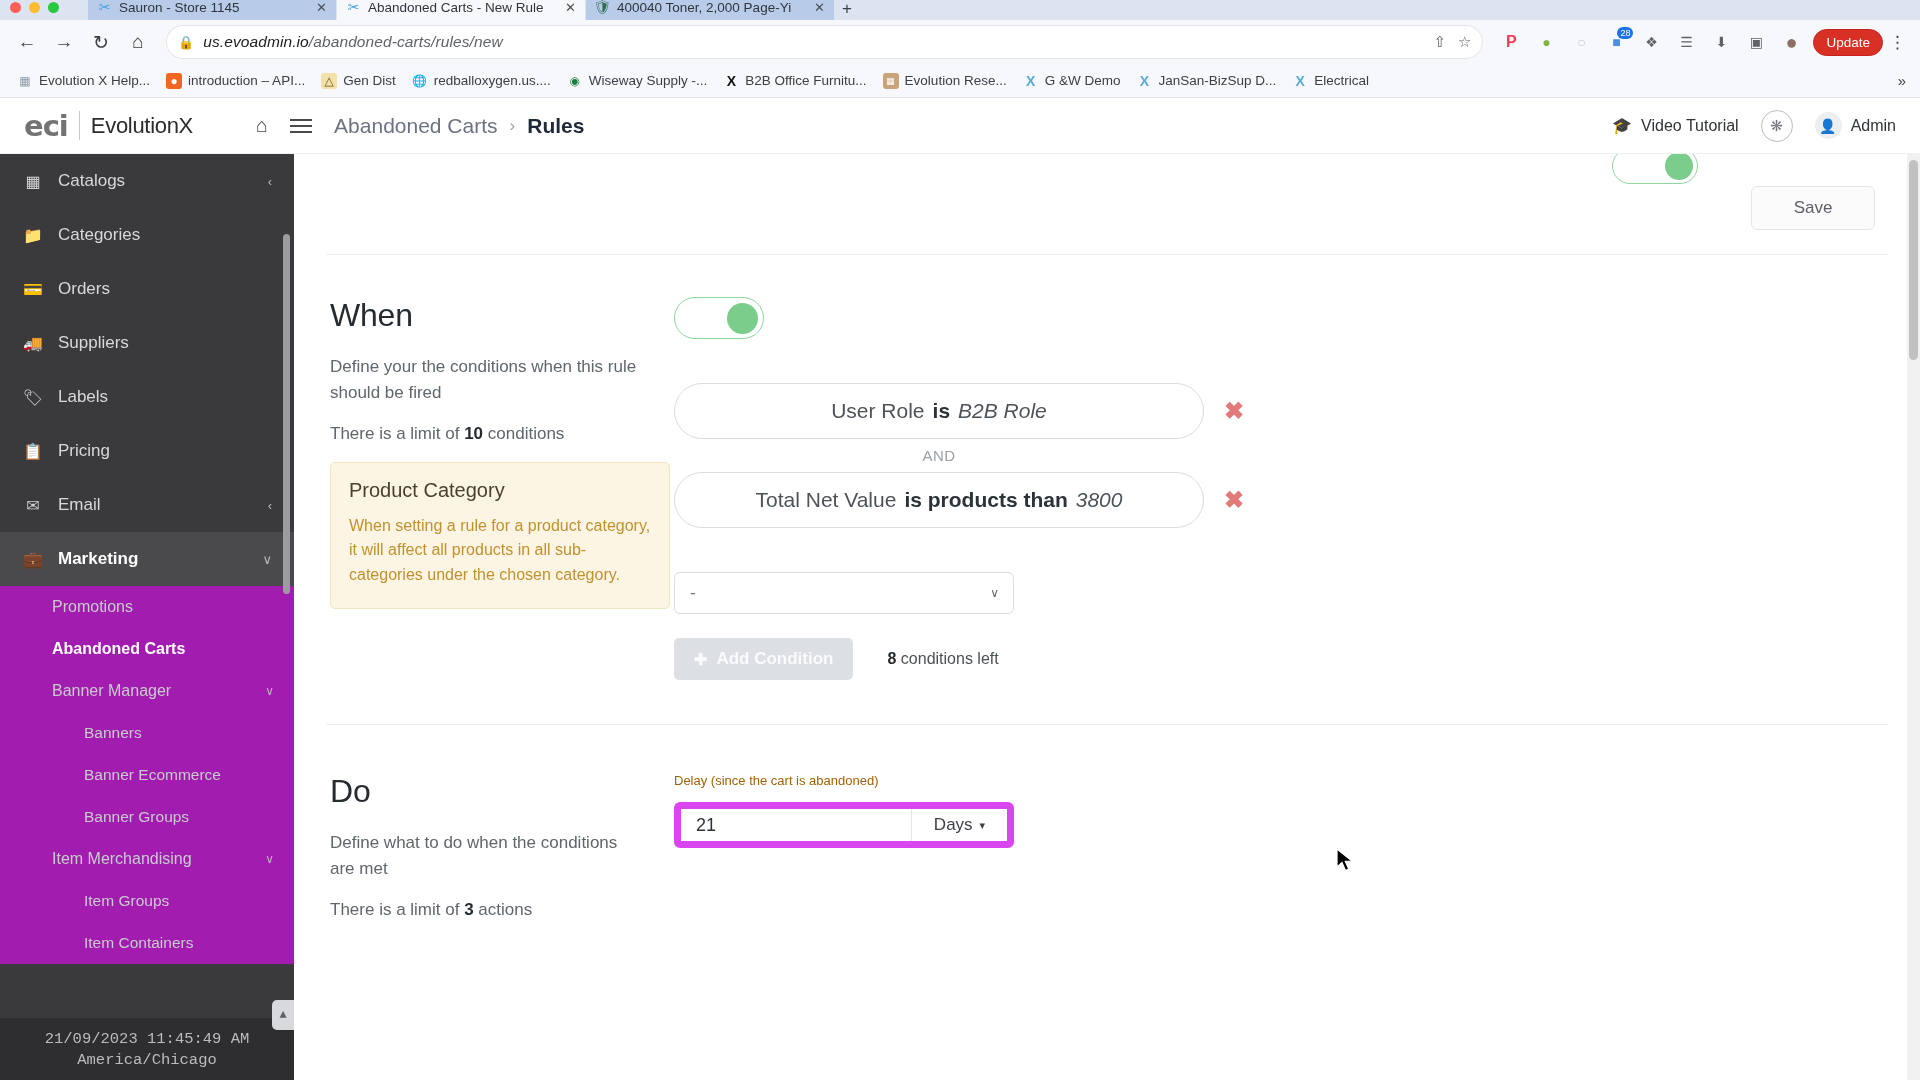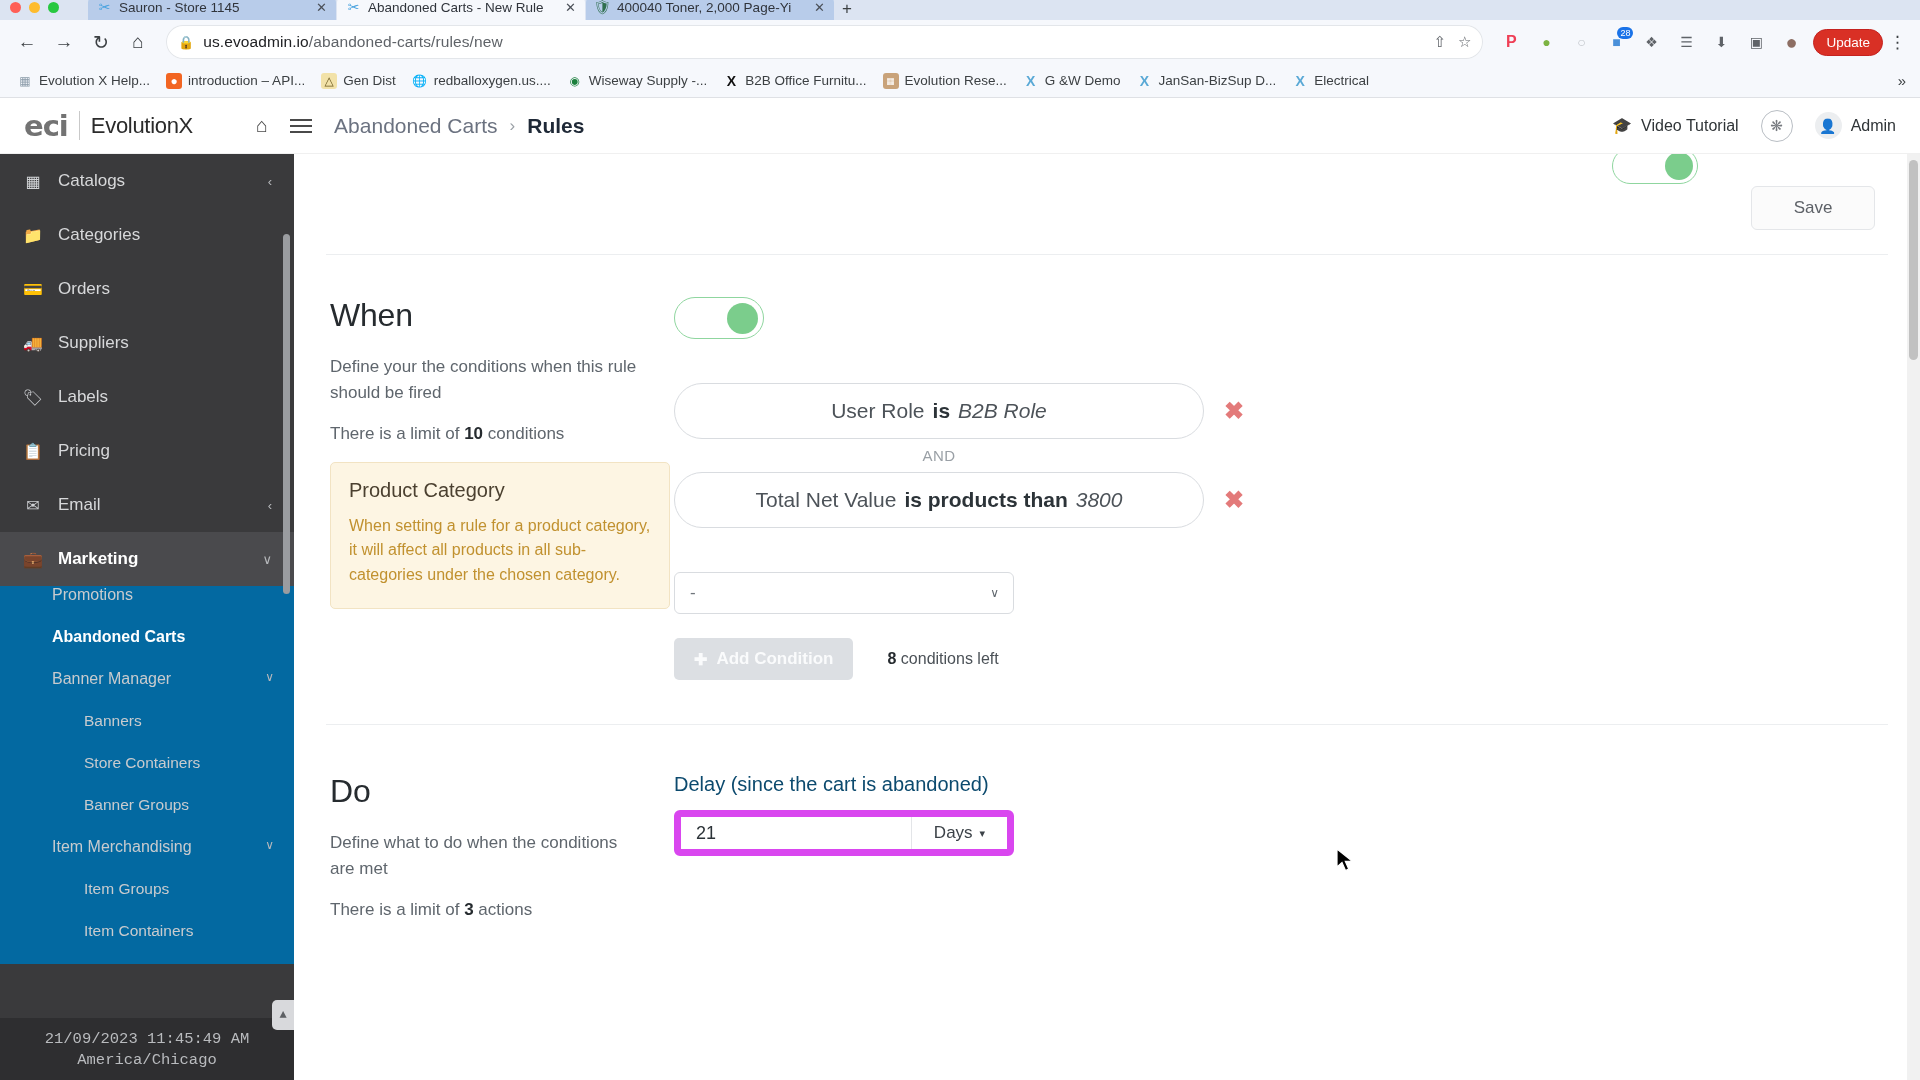--- a/index.html
+++ b/index.html
@@ -42,21 +42,21 @@
   .navbtn {
     width: 34px; height: 34px; border-radius: 50%; display: flex;
     align-items: center; justify-content: center; color: #3c4043; font-size: 19px;
   }
   .omnibox {
     flex: 1; height: 34px; background: #fff; border-radius: 18px;
     display: flex; align-items: center; padding: 0 12px; gap: 9px;
     margin: 0 8px; box-shadow: 0 0 0 1px #e3e6ea inset;
   }
   .omni-lock { font-size: 13px; color: #5f6368; }
-  .omni-url { font-size: 15.5px; color: #202124; letter-spacing: .1px; }
+  .omni-url { font-size: 15.5px; color: #202124; letter-spacing: .1px; font-style: italic; }
   .omni-url .dim { color: #5f6368; }
   .omni-right { margin-left: auto; display: flex; align-items: center; gap: 12px; color: #5f6368; font-size: 15px; }
   .ext-icons { display: flex; align-items: center; gap: 9px; padding-left: 4px; }
   .ext {
     width: 26px; height: 26px; border-radius: 50%; display: flex;
     align-items: center; justify-content: center; font-size: 14px; position: relative;
   }
   .badge-num {
     position: absolute; top: -2px; right: -4px; background: #1a73e8; color: #fff;
     font-size: 9px; border-radius: 7px; padding: 0 3px; line-height: 12px; min-width: 14px; text-align:center;
@@ -118,22 +118,22 @@
     height: 54px; color: #d7d8da; font-size: 17px; position: relative;
   }
   .nav-item .ni-ico { width: 22px; display: flex; align-items: center; justify-content: center; font-size: 16px; color: #cfd1d4; flex: none; }
   .nav-item .ni-label { flex: 1; }
   .nav-item .ni-chev { font-size: 13px; color: #b7b9bc; }
   .nav-item.active { background: #4a4a4d; color: #fff; }
   .nav-item.active .ni-ico { color: #41bfae; }
   .nav-item.active .ni-label { font-weight: bold; }
 
   .sub-item {
-    padding-left: 52px; height: 42px; display: flex; align-items: flex-start;
-    color: #c9cbce; font-size: 16px; background: #0369a1;
+    padding-left: 52px; height: 42px; display: flex; align-items: center;
+    color: #c9cbce; font-size: 16px; background: #a21caf;
   }
   .sub-item.sel { color: #ffffff; font-weight: bold; }
   .sub-item.lvl2 { padding-left: 84px; font-size: 15.5px; }
   .sub-item .si-label { flex: 1; }
   .sub-item .si-chev { font-size: 12px; color: #b7b9bc; padding-right: 20px; }
 
   .sb-scroll {
     position: absolute; right: 4px; top: 80px; width: 7px; height: 360px;
     background: #9a9ca0; border-radius: 4px;
   }
@@ -222,21 +222,21 @@
   .addbtn {
     height: 42px; background: #dcdfe3; border-radius: 5px; color: #fafbfc;
     display: flex; align-items: center; gap: 9px; padding: 0 20px; font-size: 17px; font-weight: bold;
   }
   .addbtn .plus { font-size: 16px; }
   .condleft { font-size: 16px; color: #4b5157; }
   .condleft b { color: #262b2f; }
 
   .section2 { padding-top: 48px; }
   .do-right { flex: 1; }
-  .delay-label { font-size: 20px; color: #0c4a6e; margin-bottom: 14px; }
+  .delay-label { font-size: 13px; color: #a16207; margin-bottom: 14px; }
   .delay-box { display: flex; width: 340px; height: 46px; border: 7px solid #d946ef; border-radius: 6px; overflow: hidden; }
   .delay-val { flex: 1; display: flex; align-items: center; padding: 0 15px; font-size: 18px; color: #2c3338; }
   .delay-unit { width: 96px; border-left: 1px solid #e3e5e8; display: flex; align-items: center; justify-content: center; gap: 7px; font-size: 17px; color: #3c4248; }
   .delay-caret { font-size: 11px; }
 
   .cursor { position: absolute; left: 1042px; top: 694px; z-index: 50; pointer-events: none; }
 
   .green-pill-top {
     width: 86px; height: 36px; border-radius: 20px; border: 1.5px solid #8fd69f;
     background: #fff; position: relative; overflow: hidden;
@@ -428,21 +428,21 @@
               <span class="si-label">Abandoned Carts</span>
             </div>
           <div class="sub-item">
               <span class="si-label">Banner Manager</span>
               <span class="si-chev">∨</span>
             </div>
           <div class="sub-item lvl2">
               <span class="si-label">Banners</span>
             </div>
           <div class="sub-item lvl2">
-              <span class="si-label">Store Containers</span>
+              <span class="si-label">Banner Ecommerce</span>
             </div>
           <div class="sub-item lvl2">
               <span class="si-label">Banner Groups</span>
             </div>
           <div class="sub-item">
               <span class="si-label">Item Merchandising</span>
               <span class="si-chev">∨</span>
             </div>
           <div class="sub-item lvl2">
               <span class="si-label">Item Groups</span>

